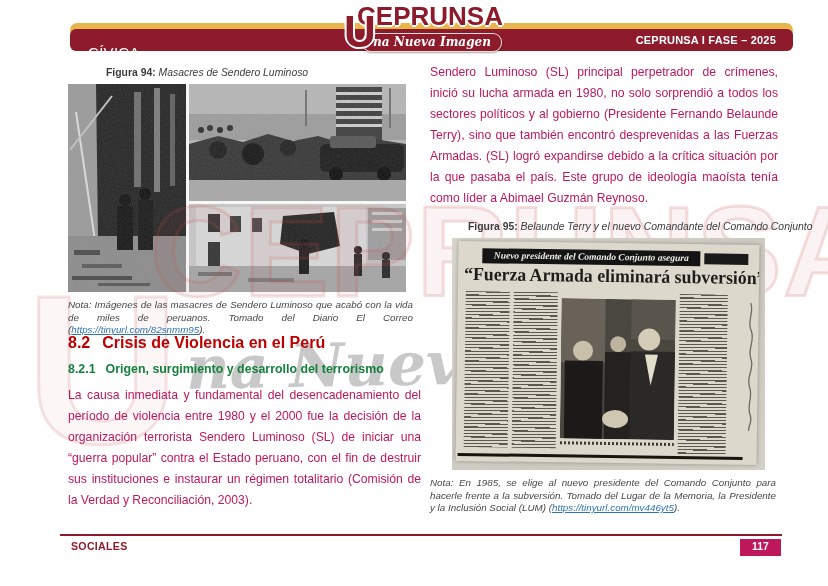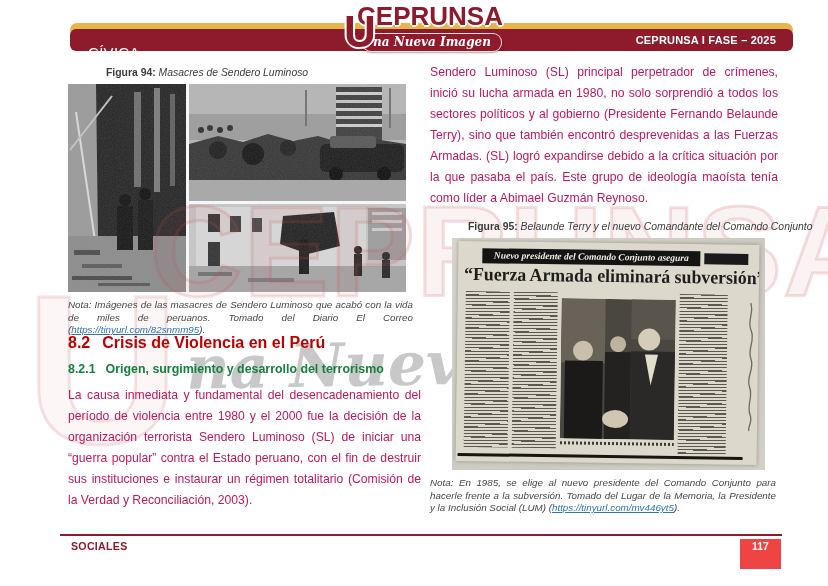--- a/index.html
+++ b/index.html
@@ -76,21 +76,21 @@
   .np-col3 { left:222px; width:48px; height:160px; }
   .np-photo { position:absolute; left:104px; top:56px; width:114px; height:140px; }
   .np-photo-cap { position:absolute; left:104px; top:199px; width:114px; height:3px;
                   background:repeating-linear-gradient(90deg,#3a382f 0 2px, transparent 2px 4px); }
   .np-rule { position:absolute; left:2px; right:14px; bottom:5px; height:3px; background:#16150f; }
   .np-hand { position:absolute; right:1px; top:56px; width:14px; height:132px; }
 
   
   .ftr-line { position:absolute; left:60px; top:534px; width:722px; height:2px; background:#8E1B2B; z-index:3; }
   .ftr-label { position:absolute; left:71px; top:540px; color:#8E1B2B; font-weight:bold; font-size:10.6px; letter-spacing:0.3px; z-index:3; }
-  .ftr-page { position:absolute; left:740px; top:539px; width:41px; height:30px; background:#ef4444; color:#fff;
+  .ftr-page { position:absolute; left:740px; top:539px; width:41px; height:17px; background:#be185d; color:#fff;
               font-weight:bold; font-size:10.4px; line-height:16px; text-align:center; z-index:3; }
 </style>
 </head>
 <body>
 
 <div class="wm wm-u">U</div>
 <div class="wm wm-name">CEPRUNSA</div>
 <div class="wm wm-script">na Nueva</div>
 
 <div class="hdr-gold"></div>

